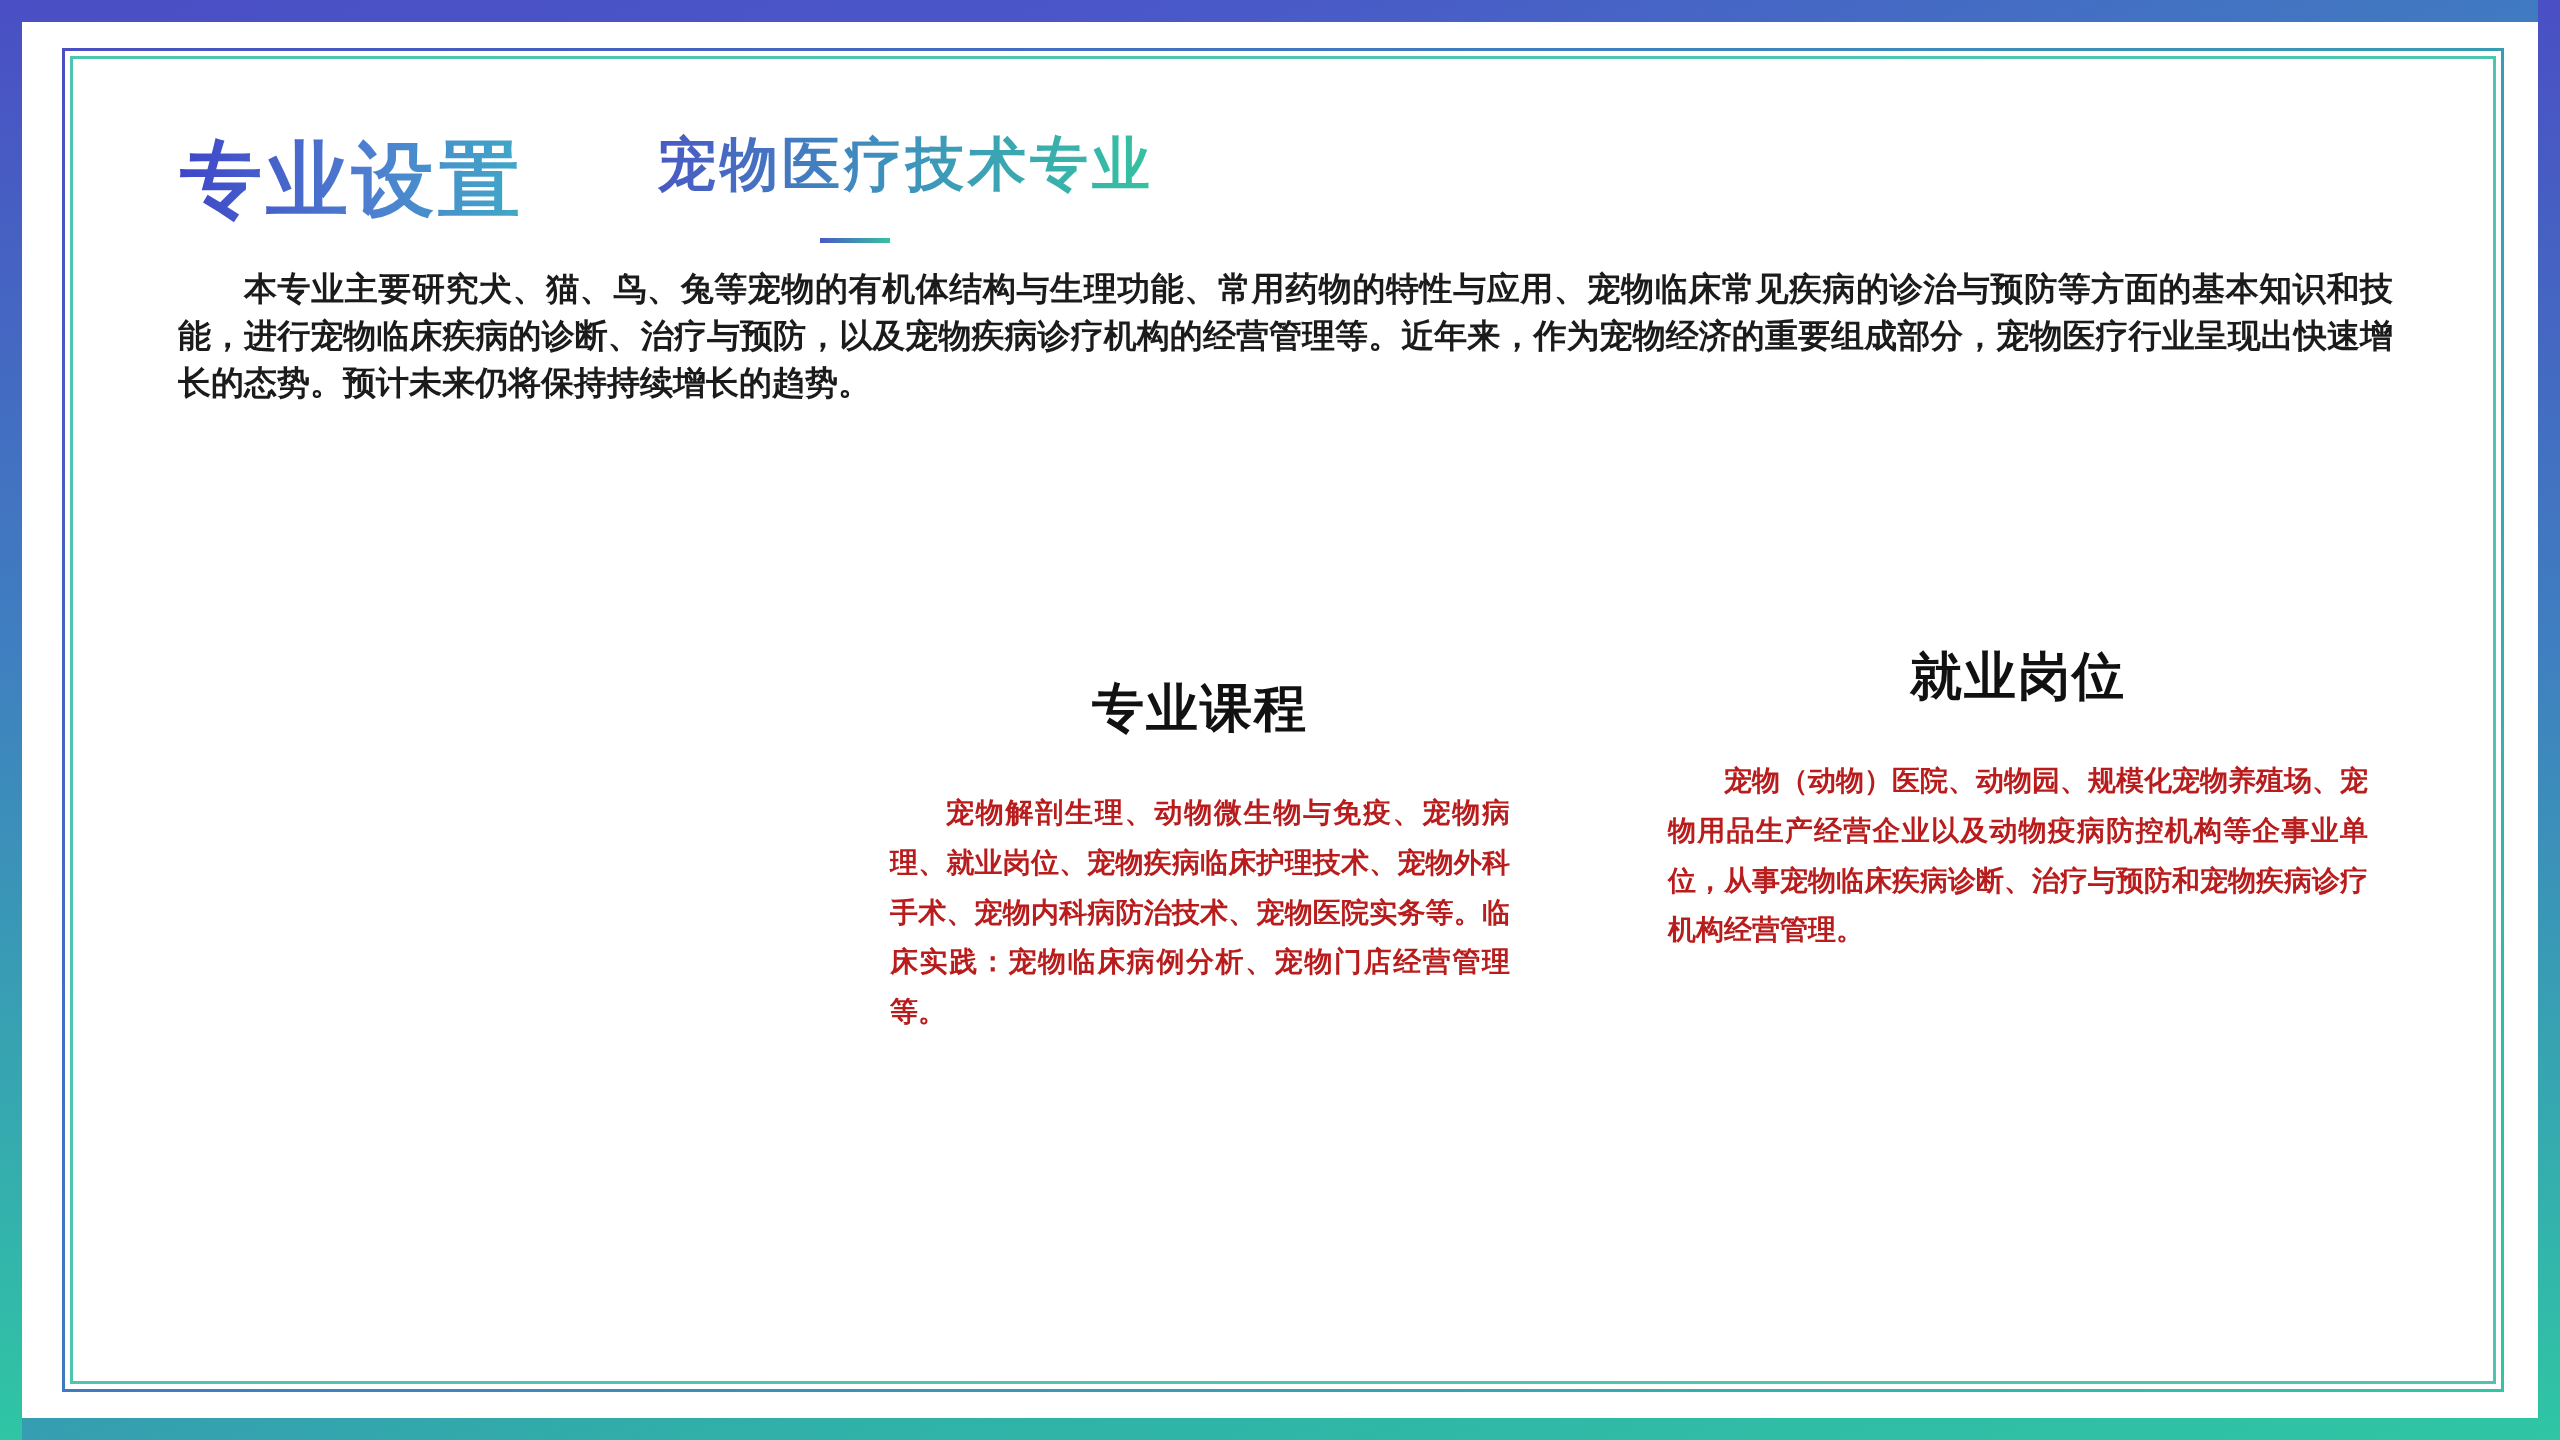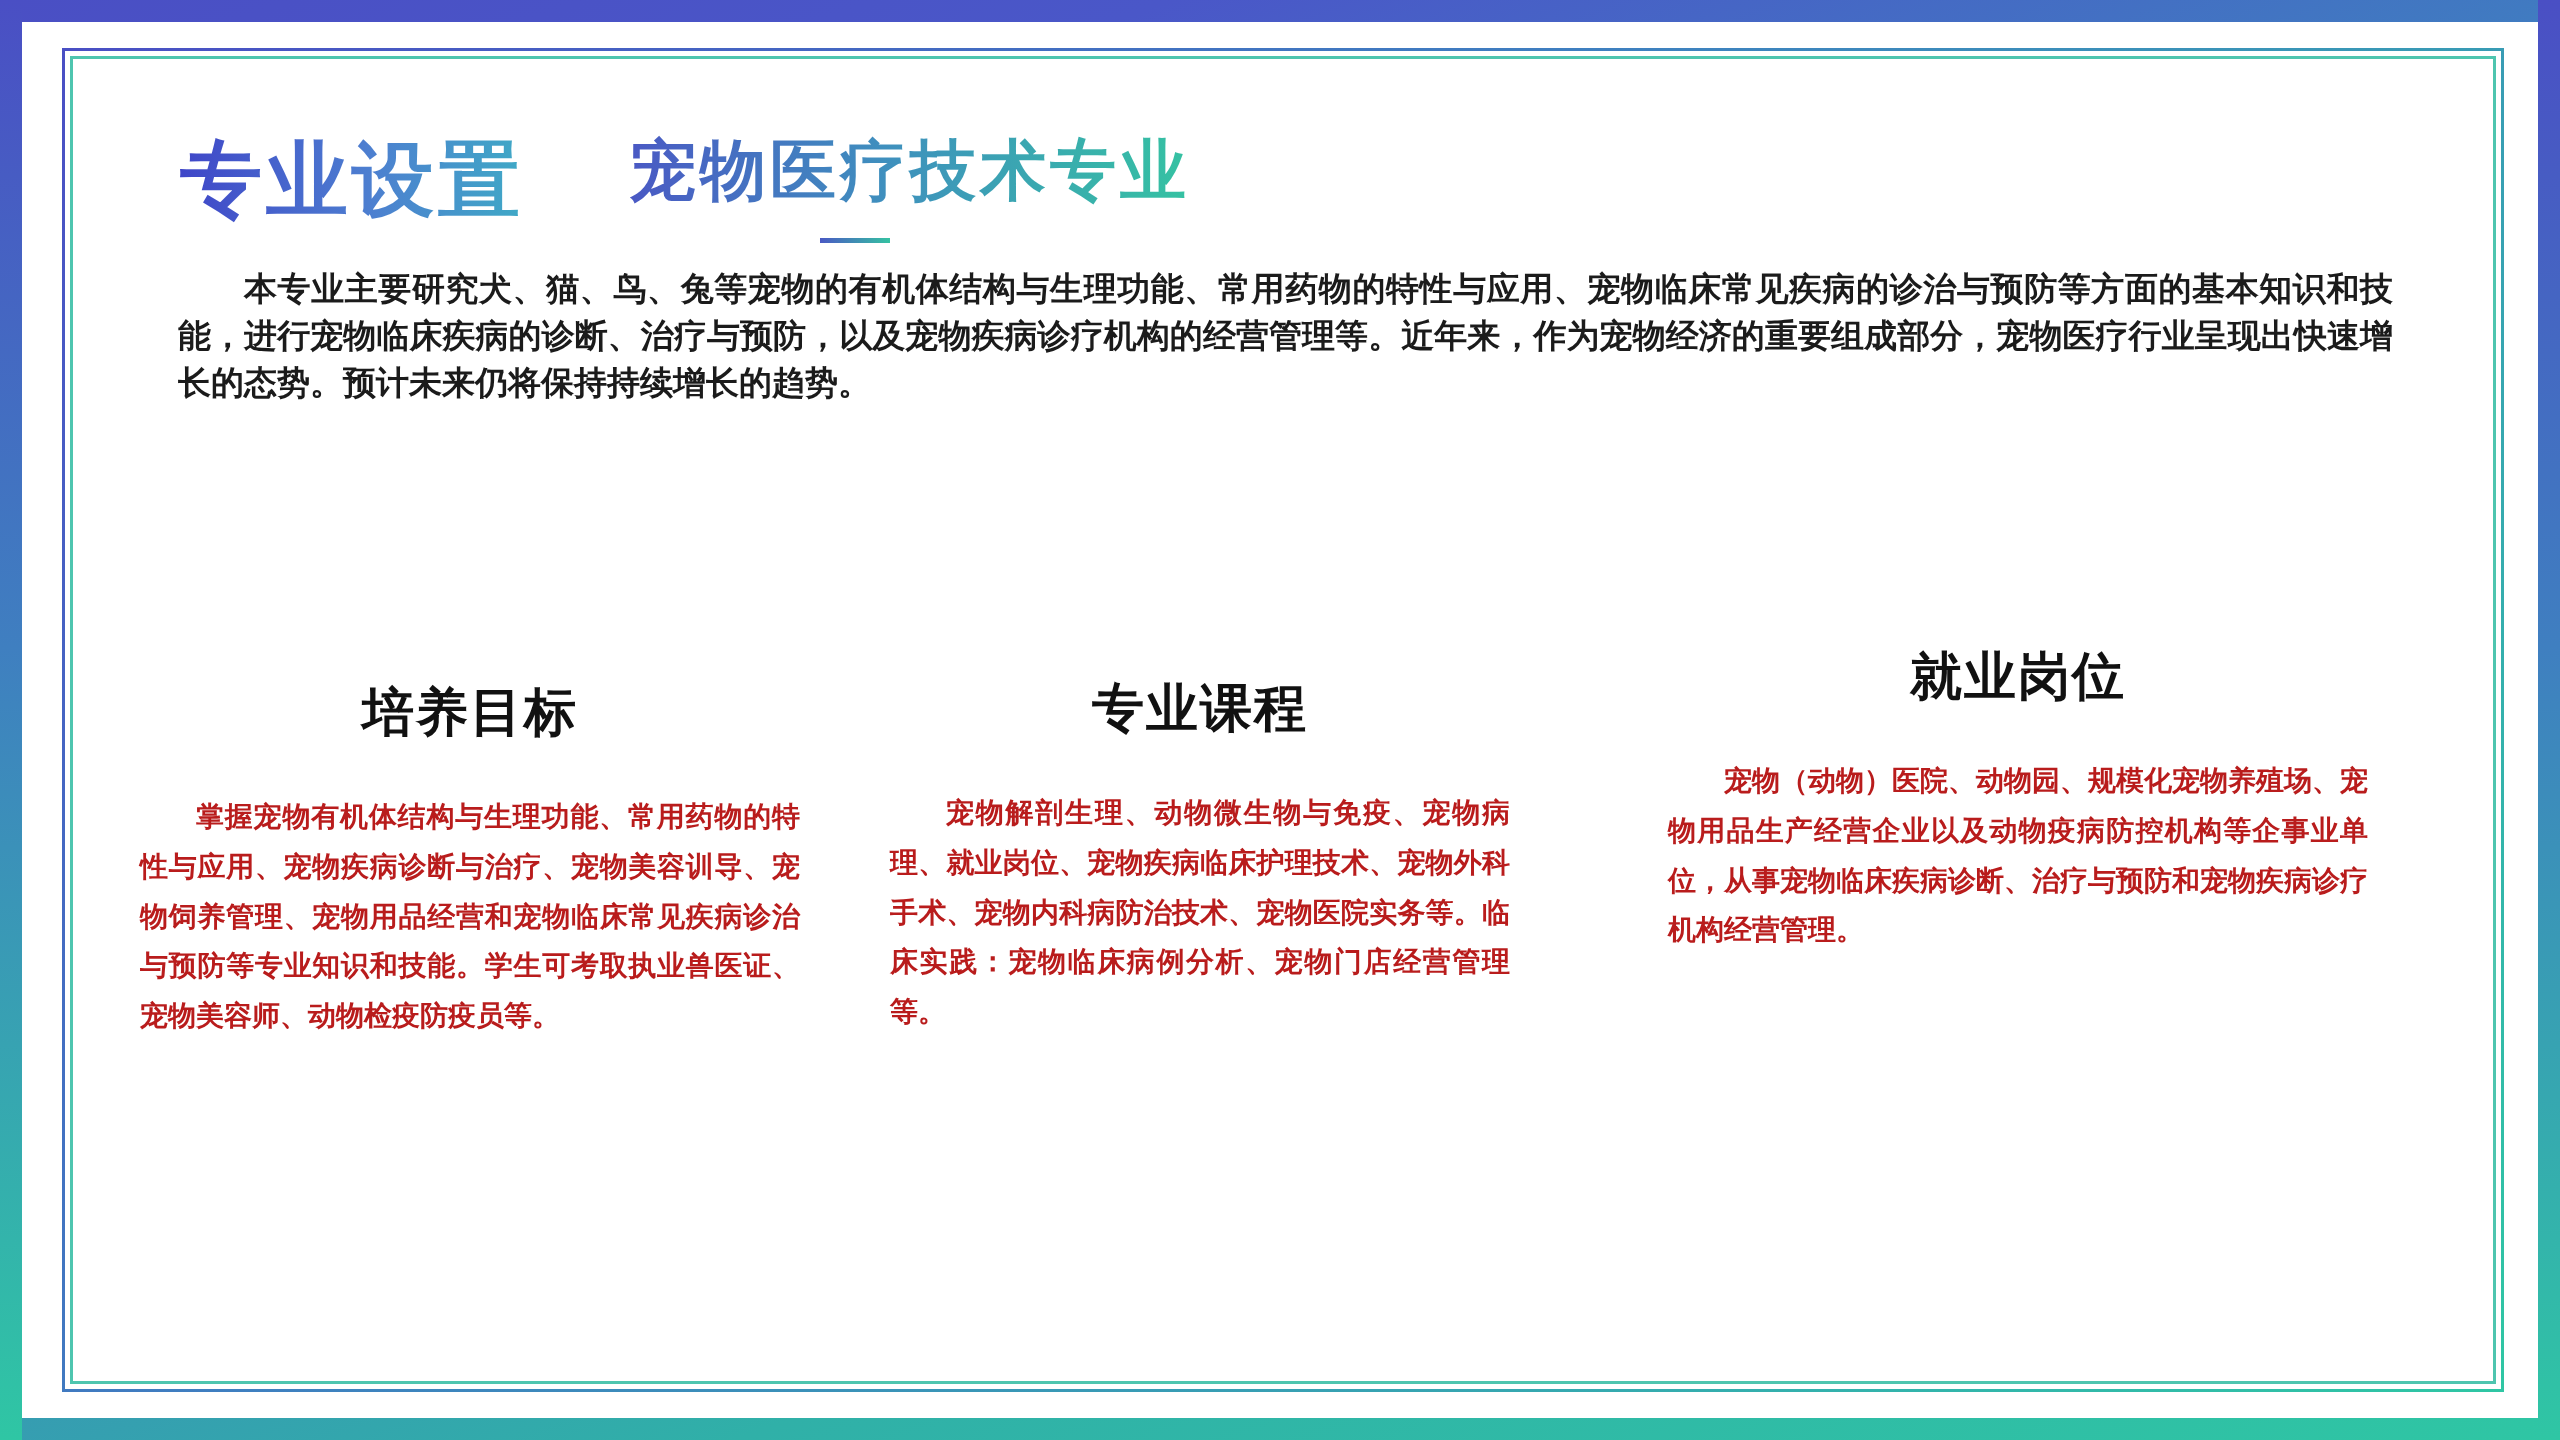--- a/index.html
+++ b/index.html
@@ -97,23 +97,23 @@
     font-weight: bold;
     letter-spacing: 4px;
     background: linear-gradient(90deg, #3f46c8 0%, #4d7fd0 55%, #3fa9c6 100%);
     -webkit-background-clip: text;
     background-clip: text;
     color: transparent;
     white-space: nowrap;
   }
   .head-sub {
     position: absolute;
-    left: 560px;
-    top: 0;
-    font-size: 66px;
+    left: 588px;
+    top: 0;
+    font-size: 58px;
     font-weight: bold;
     letter-spacing: 4px;
     background: linear-gradient(90deg, #4a59c4 0%, #3f8fbe 45%, #35c2a2 100%);
     -webkit-background-clip: text;
     background-clip: text;
     color: transparent;
     white-space: nowrap;
   }
   .head-underline {
     position: absolute;
@@ -199,24 +199,20 @@
       <div class="head-sub">宠物医疗技术专业</div>
       <div class="head-underline"></div>
     </div>
 
     <div class="intro">
       <p>本专业主要研究犬、猫、鸟、兔等宠物的有机体结构与生理功能、常用药物的特性与应用、宠物临床常见疾病的诊治与预防等方面的基本知识和技能，进行宠物临床疾病的诊断、治疗与预防，以及宠物疾病诊疗机构的经营管理等。近年来，作为宠物经济的重要组成部分，宠物医疗行业呈现出快速增长的态势。预计未来仍将保持持续增长的趋势。</p>
     </div>
 
     <div class="cols">
 
-      <div class="col col-1">
-        <div class="col-title">培养目标</div>
-        <div class="col-body">掌握宠物有机体结构与生理功能、常用药物的特性与应用、宠物疾病诊断与治疗、宠物美容训导、宠物饲养管理、宠物用品经营和宠物临床常见疾病诊治与预防等专业知识和技能。学生可考取执业兽医证、宠物美容师、动物检疫防疫员等。</div>
-      </div>
 
       <div class="col col-2">
         <div class="col-title">专业课程</div>
         <div class="col-body">宠物解剖生理、动物微生物与免疫、宠物病理、就业岗位、宠物疾病临床护理技术、宠物外科手术、宠物内科病防治技术、宠物医院实务等。临床实践：宠物临床病例分析、宠物门店经营管理等。</div>
       </div>
 
       <div class="col col-3">
         <div class="col-title">就业岗位</div>
         <div class="col-body">宠物（动物）医院、动物园、规模化宠物养殖场、宠物用品生产经营企业以及动物疫病防控机构等企事业单位，从事宠物临床疾病诊断、治疗与预防和宠物疾病诊疗机构经营管理。</div>
       </div>

